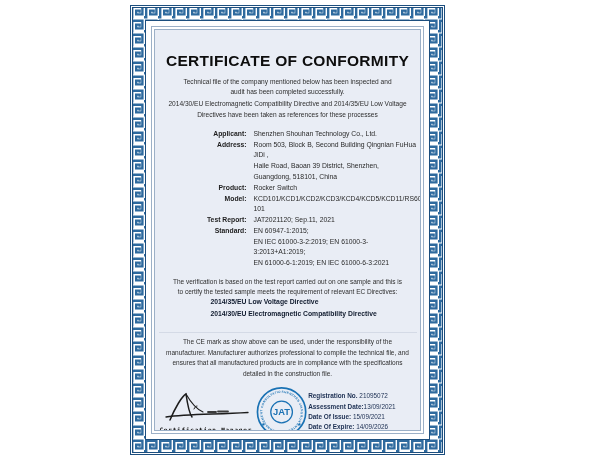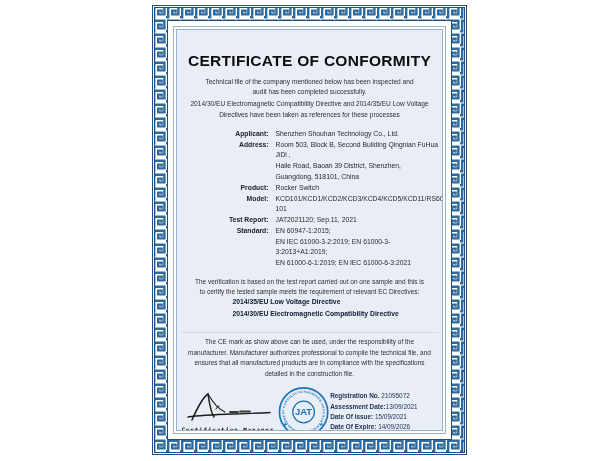--- a/index.html
+++ b/index.html
@@ -1,18 +1,18 @@
 <!DOCTYPE html>
 <html><head>
 <meta charset="utf-8">
 <style>
   html,body{margin:0;padding:0;background:#ffffff;width:600px;height:461px;overflow:hidden;
     font-family:"Liberation Sans","DejaVu Sans",sans-serif;-webkit-font-smoothing:antialiased;}
   .page{width:600px;height:461px;position:relative;background:#fff;}
-  .cert{position:absolute;left:152px;top:5px;width:315px;height:450px;}
+  .cert{position:absolute;left:130px;top:5px;width:315px;height:450px;}
   .band-svg{position:absolute;inset:0;display:block;}
   .content-frame{position:absolute;left:21px;top:21px;right:21px;bottom:21px;border:1px solid #9cb0c7;}
   .content{position:absolute;inset:2px;border:1px solid #9cb0c7;background:#e9edf5;
     display:flex;flex-direction:column;align-items:center;overflow:hidden;color:#222;}
   .logo{margin-top:13px;}
   .title{margin-top:9px;font-size:15.5px;font-weight:bold;color:#0d0d0d;letter-spacing:.3px;text-align:center;}
   .intro1{margin-top:7px;width:210px;text-align:center;font-size:6.6px;line-height:1.55;color:#2e2e2e;}
   .intro2{margin-top:2px;width:252px;text-align:center;font-size:6.6px;line-height:1.55;color:#2e2e2e;}
   .fields{margin-top:9px;width:258px;font-size:6.8px;line-height:1.55;}
   .frow{display:flex;margin-bottom:0.5px;}

